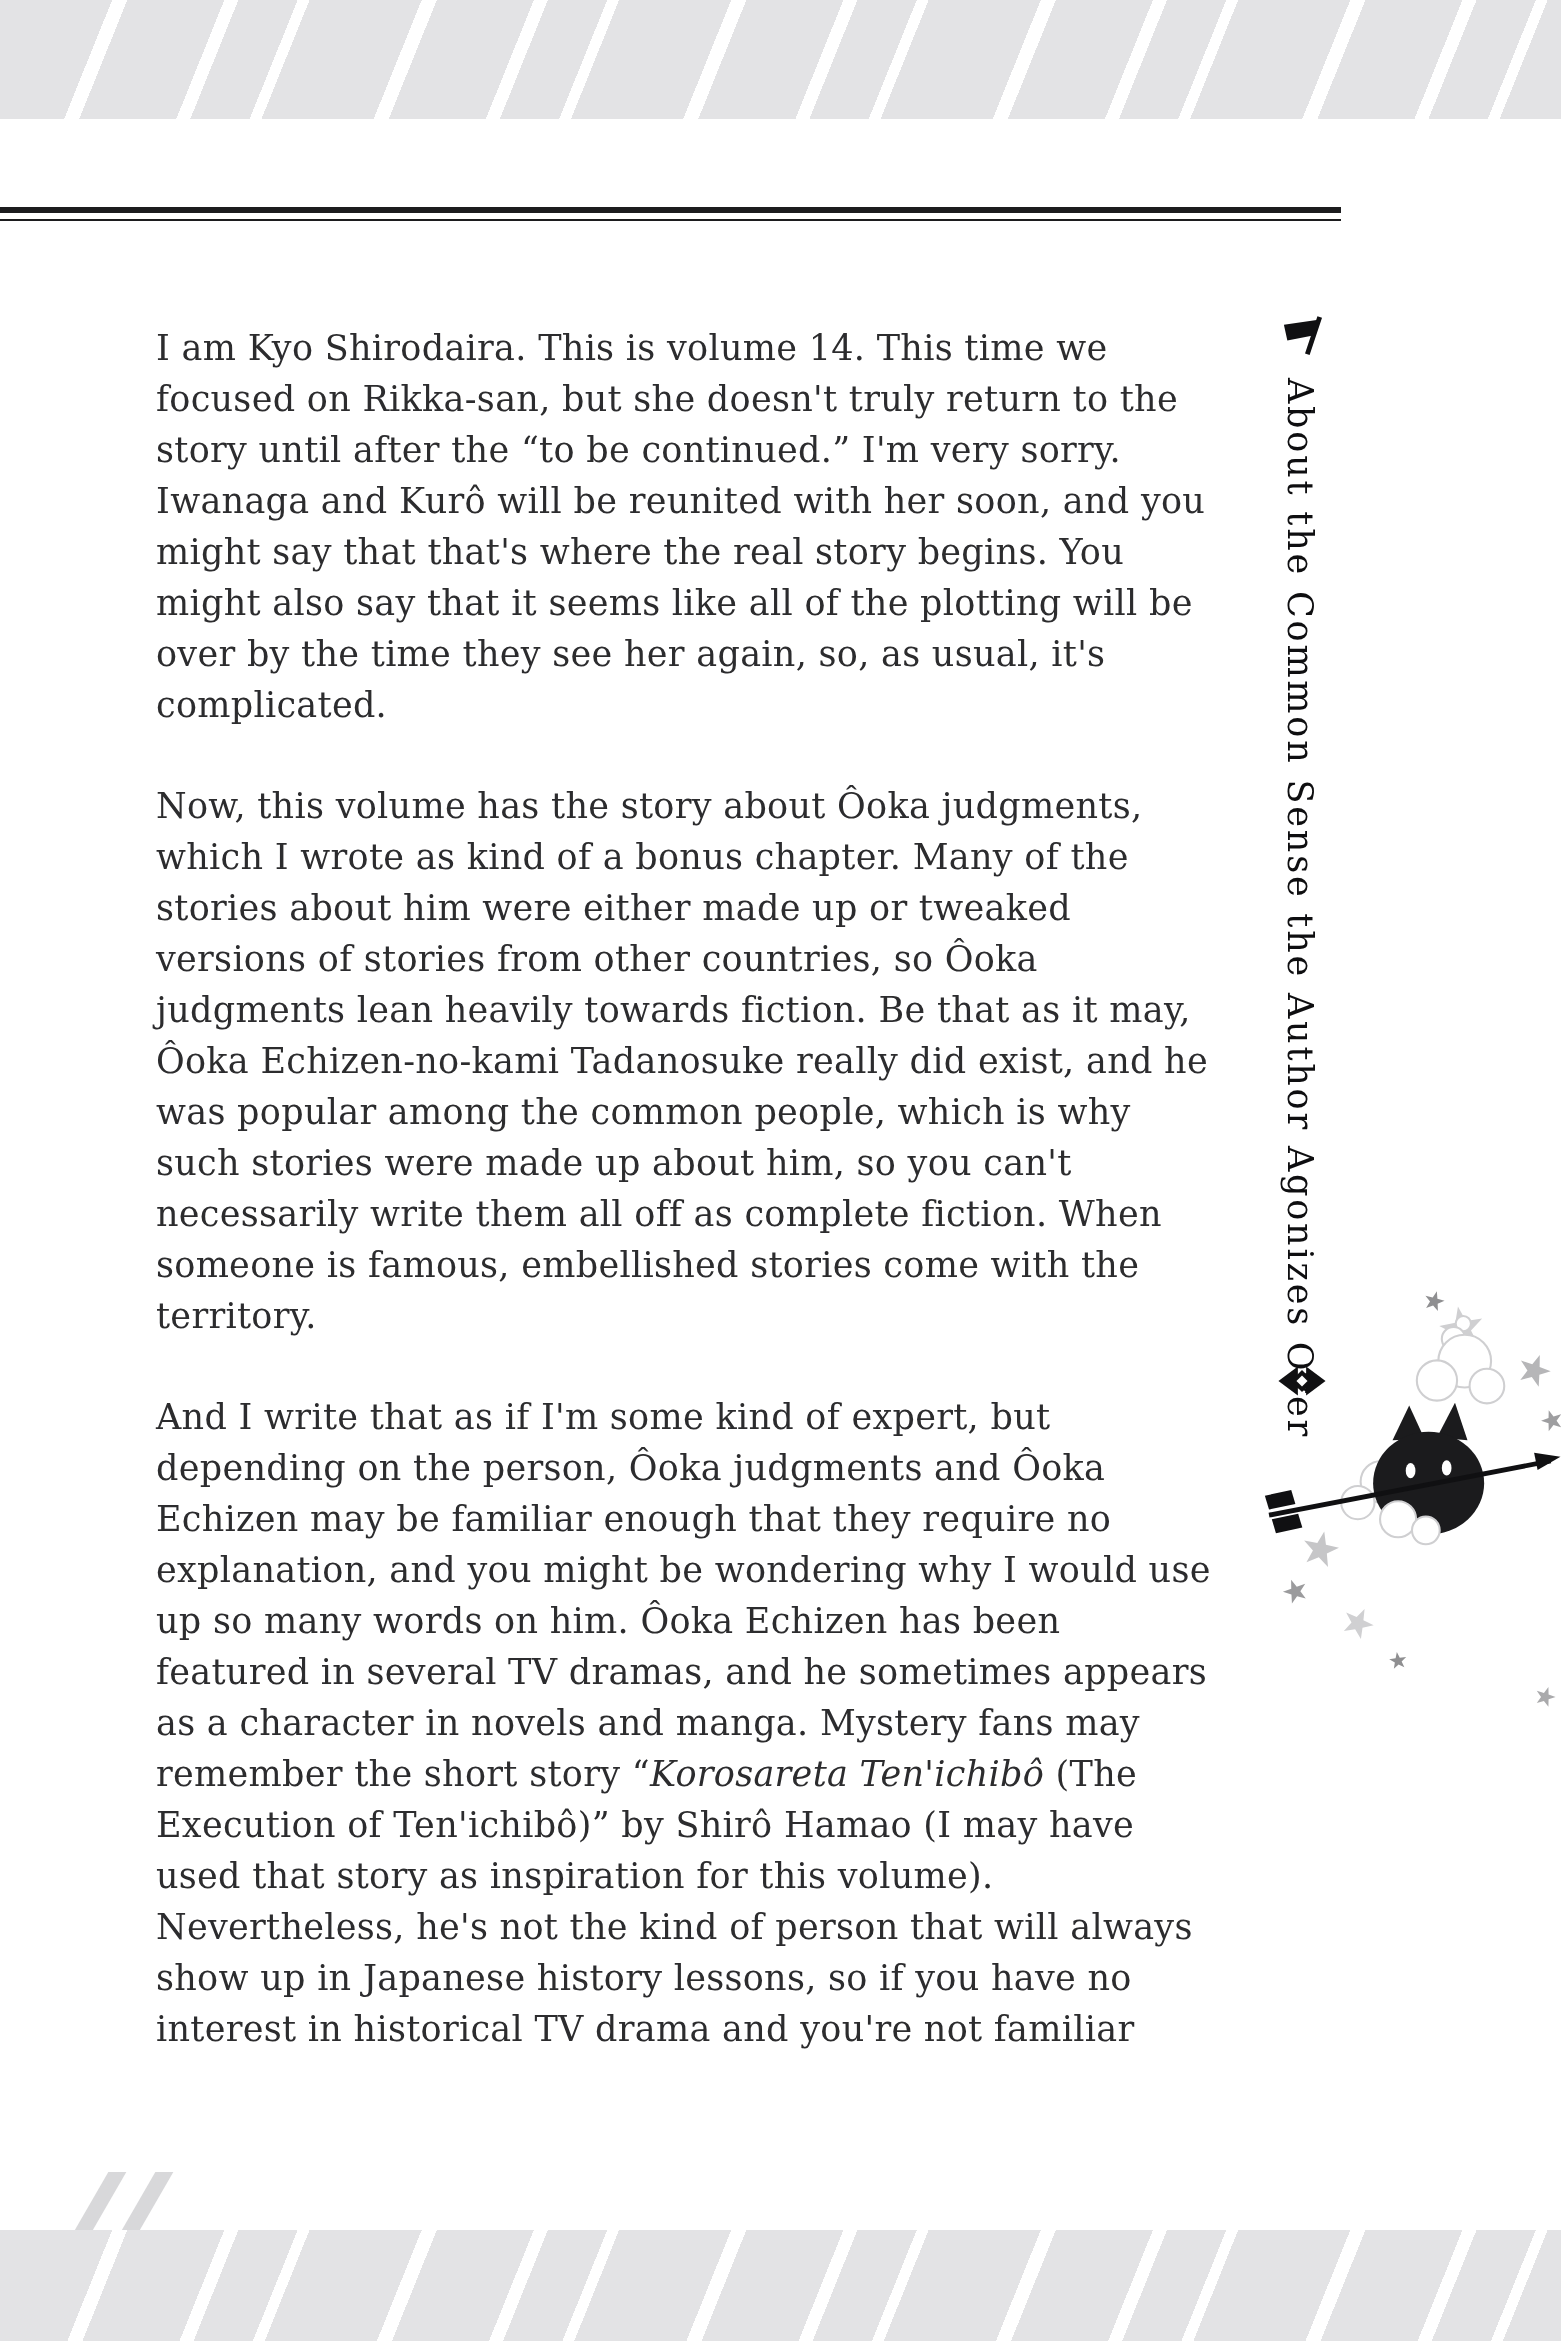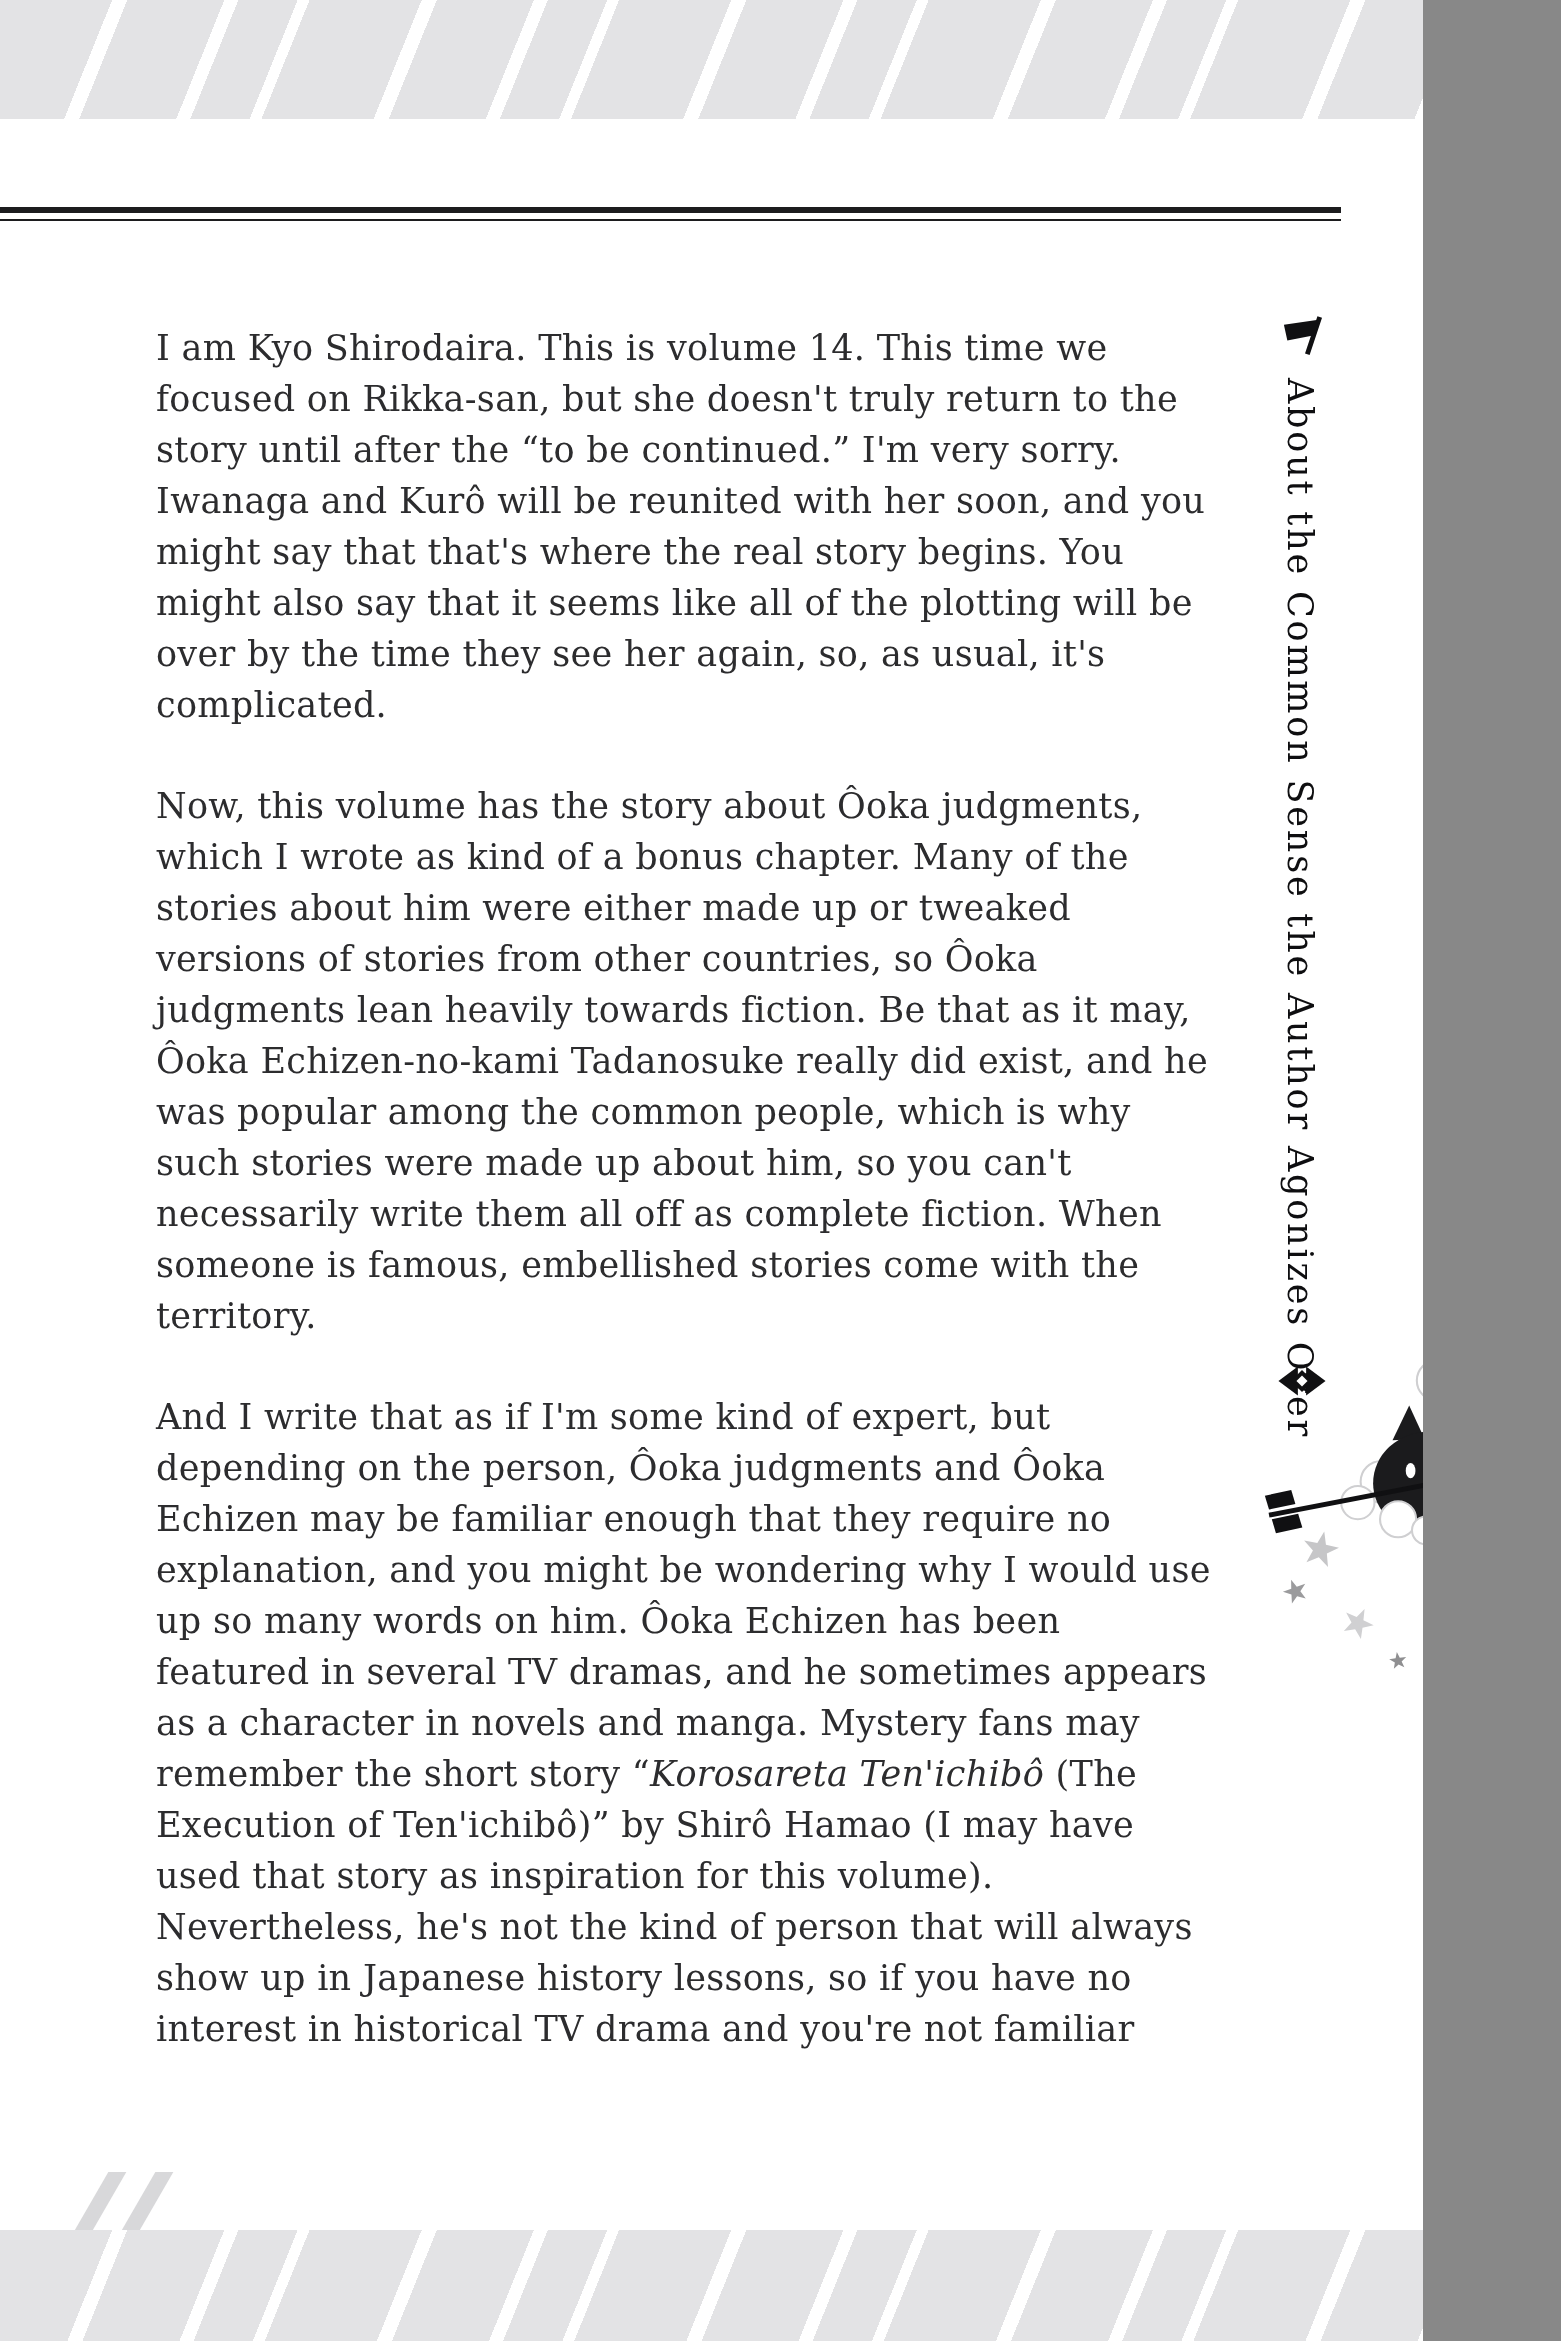--- a/index.html
+++ b/index.html
@@ -1,18 +1,18 @@
 <!DOCTYPE html>
 <html style="font-size:11px"><head>
 <meta charset="utf-8">
 <style>
   html, body { margin: 0; padding: 0; background: #888; }
   .page {
     position: relative;
-    width: 1423px;
+    width: 1561px;
     height: 2342px;
     background: #ffffff;
     overflow: hidden;
     font-family: "DejaVu Serif", "Liberation Serif", serif;
   }
   .stripes {
     position: absolute;
     left: 0;
     width: 100%;
     background: repeating-linear-gradient(

